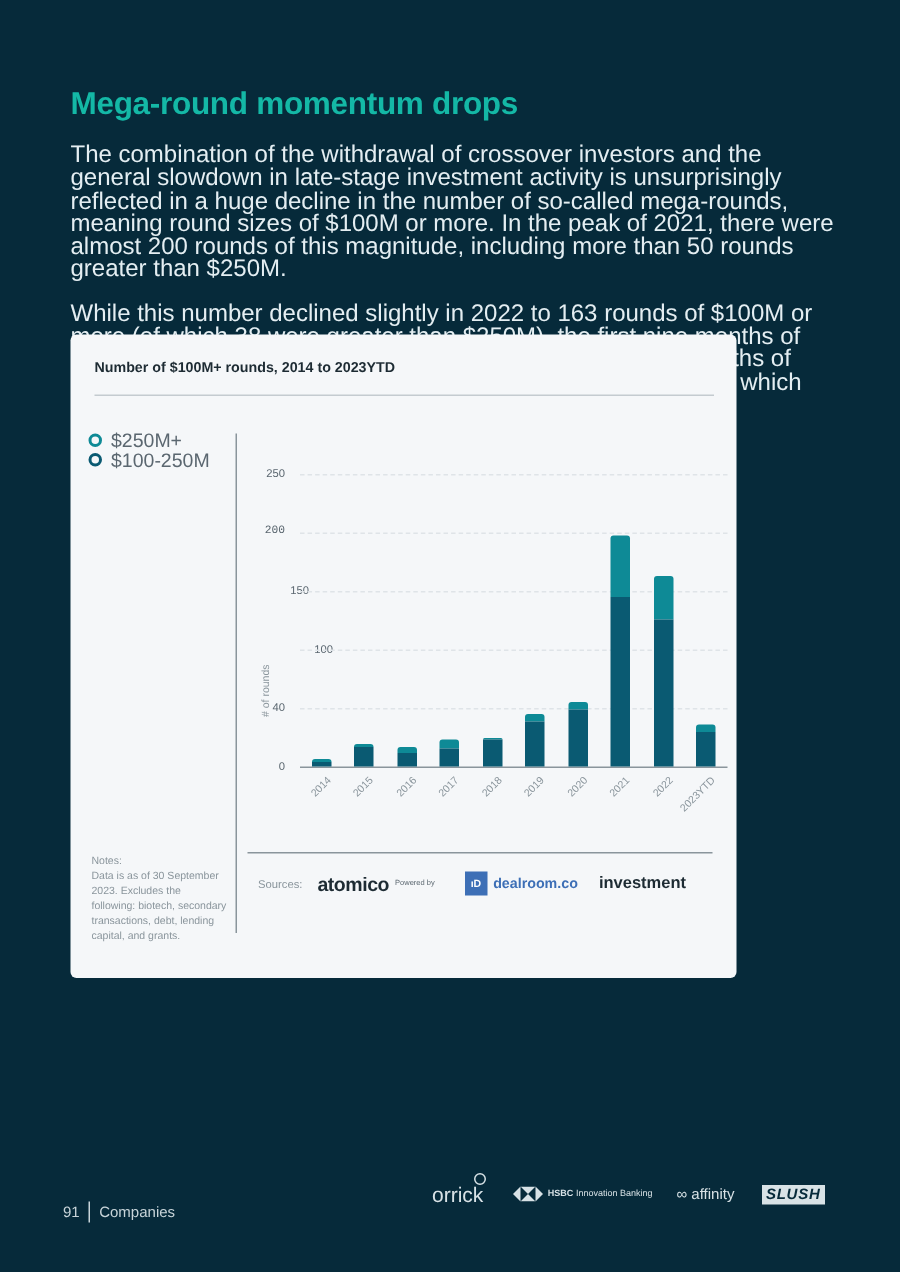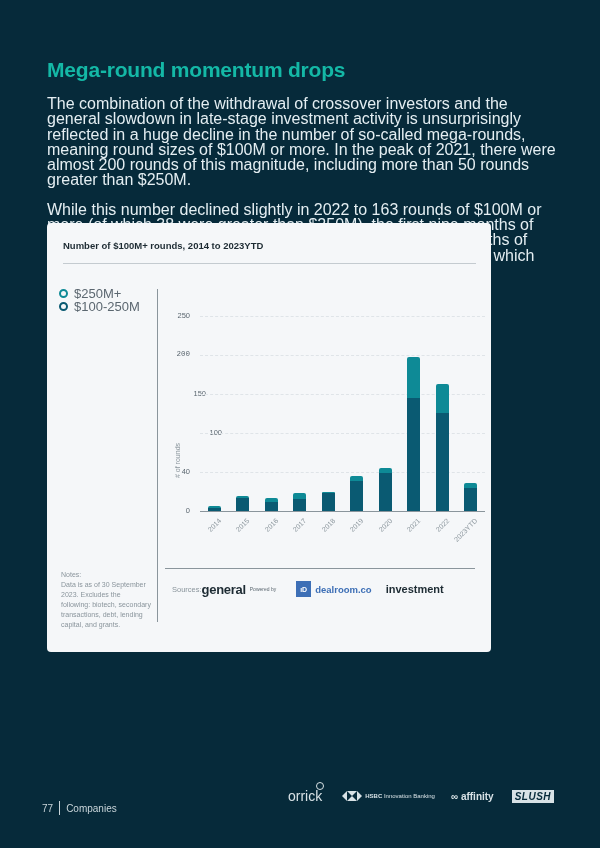--- a/index.html
+++ b/index.html
@@ -19,35 +19,35 @@
   .tick { position:absolute; font-size:7.5px; color:#5b6770; width:20px; text-align:right; }
   .grid { position:absolute; height:0; border-top:1px dashed #dfe4e8; }
   .axis { position:absolute; height:1px; background:#8a959c; }
   .bar { position:absolute; width:13px; }
   .seg-top { position:absolute; left:0; width:100%; background:#0e8a96; border-radius:2px 2px 0 0; }
   .seg-bot { position:absolute; left:0; width:100%; background:#0a5a72; }
   .xlabel { position:absolute; font-size:7px; color:#8a959c; transform:rotate(-45deg); transform-origin:right top; white-space:nowrap; text-align:right; }
   .notes { position:absolute; left:14px; top:347px; width:90px; font-size:7px; line-height:10px; color:#8a959c; }
   .hrule2 { position:absolute; left:118px; top:345px; width:310px; height:1px; background:#8a959c; }
   .sources { position:absolute; left:125px; top:358px; display:flex; align-items:center; }
-  .sources-label { font-size:7.5px; color:#8a959c; }
+  .sources-label { font-size:7.5px; color:#8a959c; margin-right:10px; }
   .atomico { font-size:13px; font-weight:bold; color:#1d2b33; letter-spacing:-0.3px; }
   .poweredby { font-size:5px; color:#5b6770; margin-left:4px; margin-right:20px; }
   .dr-box { width:15px; height:16px; background:#3d6fb6; color:#fff; font-size:7px; font-weight:bold; display:flex; align-items:center; justify-content:center; margin-right:4px; }
   .dealroom { font-size:9.5px; font-weight:bold; color:#3d6fb6; margin-right:14px; }
   .crunchbase { font-size:11px; font-weight:bold; color:#1d2b33; }
   .footer-page { position:absolute; left:42px; top:801px; font-size:10px; color:#c8d4d9; display:flex; align-items:center; }
   .footer-sep { width:1px; height:14px; background:#c8d4d9; margin:0 6px; }
   .footer-logos { position:absolute; left:288px; top:788px; display:flex; align-items:center; }
   .orrick { font-size:14px; color:#d8e2e6; margin-right:20px; position:relative; }
   .orrick-o { position:absolute; right:-2px; top:-6px; width:6px; height:6px; border:1.5px solid #d8e2e6; border-radius:50%; }
   .hsbc-icon { width:20px; height:10px; margin-right:3px; }
   .hsbc { font-size:6px; color:#d8e2e6; margin-right:16px; }
   .hsbc b { font-weight:bold; }
-  .affinity { font-size:10px; font-weight:bold; color:#d8e2e6; margin-right:18px; }
+  .affinity { font-size:10px; font-weight:normal; color:#d8e2e6; margin-right:18px; }
   .slush { font-size:10px; font-weight:bold; font-style:italic; color:#062a3a; background:#d8e2e6; padding:1px 3px; letter-spacing:0.5px; }
 </style>
 </head>
 <body>
 
 <div class="title">Mega-round momentum drops</div>
 
 <div class="body-text">
   <p>The combination of the withdrawal of crossover investors and the general slowdown in late-stage investment activity is unsurprisingly reflected in a huge decline in the number of so-called mega-rounds, meaning round sizes of $100M or more. In the peak of 2021, there were almost 200 rounds of this magnitude, including more than 50 rounds greater than $250M.</p>
   <p>While this number declined slightly in 2022 to 163 rounds of $100M or more (of which 38 were greater than $250M), the first nine months of 2023 saw a far more significant decrease. In the first nine months of 2023 to date, there have been 36 rounds of $100M or more, of which only seven have been sized in excess of $250M.</p>
@@ -134,30 +134,30 @@
         <div class="seg-bot" style="top: 5.46px; height: 22.62px;"></div>
       </div>
       <div class="xlabel" style="right: 16.25px; top: 224px;">2023YTD</div>
     </div>
 
   <div class="hrule2"></div>
   <div class="notes" id="notes">Notes:<br>Data is as of 30 September 2023. Excludes the following: biotech, secondary transactions, debt, lending capital, and grants.</div>
 
   <div class="sources">
     <span class="sources-label">Sources:</span>
-    <span class="atomico">general</span>
+    <span class="atomico">atomico</span>
     <span class="poweredby">Powered by</span>
     <span class="dr-box">ıD</span>
     <span class="dealroom">dealroom.co</span>
     <span class="crunchbase">investment</span>
   </div>
 </div>
 
 <div class="footer-page">
-  <span>77</span>
+  <span>91</span>
   <span class="footer-sep"></span>
   <span>Companies</span>
 </div>
 
 <div class="footer-logos">
   <span class="orrick"><span>orrick</span><span class="orrick-o"></span></span>
   <svg class="hsbc-icon" viewBox="0 0 20 10">
     <polygon points="0,5 5,0 15,0 20,5 15,10 5,10" fill="#d8e2e6"></polygon>
     <polygon points="5,0 10,5 5,10" fill="#062a3a"></polygon>
     <polygon points="15,0 10,5 15,10" fill="#062a3a"></polygon>

